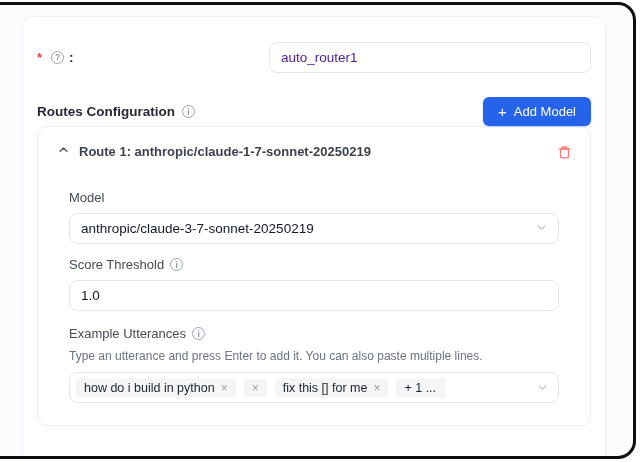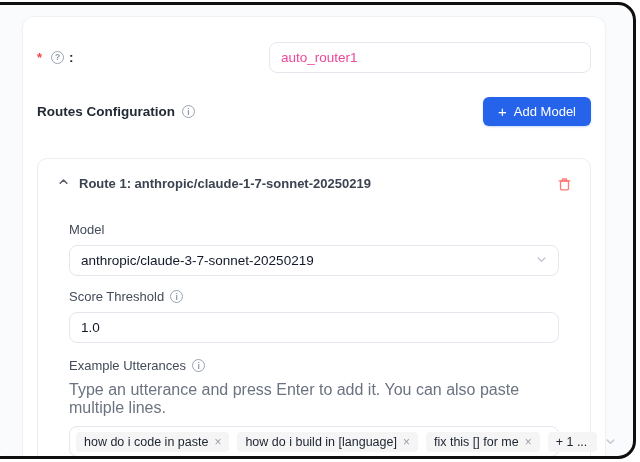--- a/index.html
+++ b/index.html
@@ -39,26 +39,26 @@
     width: 13px; height: 13px; border-radius: 50%;
     border: 1.1px solid #9aa3af; color: #8d97a4;
     font-size: 8.5px; font-weight: 700; font-style: normal;
     display: inline-flex; align-items: center; justify-content: center;
     margin-left: 3px;
   }
   .colon { font-weight: 600; color: #232a35; margin-left: 1px; }
   .text-input {
     flex: 1; height: 31px;
     border: 1px solid #e3e6ec; border-radius: 8px;
-    padding: 8px 11px; font-size: 13.5px; color: #ec4899;
+    padding: 8px 11px; font-size: 13.5px; color: #4c1d95;
     background: #fff; outline: none;
     font-family: "Liberation Sans", sans-serif;
   }
   
-  .section-row { display: flex; align-items: center; justify-content: space-between; margin-bottom: 32px; }
+  .section-row { display: flex; align-items: center; justify-content: space-between; margin-bottom: 0; }
   .section-label { display: flex; align-items: center; gap: 4px; font-size: 13.5px; font-weight: 600; color: #232a35; }
   .add-btn {
     display: inline-flex; align-items: center; gap: 7px;
     background: #2563eb; color: #ffffff;
     border: none; border-radius: 6px;
     height: 29px; padding: 0 15px;
     font-size: 13px; font-weight: 500;
     font-family: "Liberation Sans", sans-serif;
     cursor: pointer;
     box-shadow: 0 1px 2px rgba(37,99,235,.25);
@@ -81,21 +81,21 @@
     display: flex; align-items: center; gap: 3px;
     font-size: 13px; font-weight: 500; color: #434b59;
     margin: 13px 0 8px 0;
   }
   .select-box, .value-input {
     height: 31px; border: 1px solid #e3e6ec; border-radius: 8px;
     display: flex; align-items: center; padding: 0 11px;
     font-size: 13.5px; color: #111827; background: #fff; cursor: pointer;
   }
   .select-caret { margin-left: auto; }
-  .helper-text { font-size: 16px; color: #6b7280; margin: 2px 0 9px 0; }
+  .helper-text { font-size: 12px; color: #6b7280; margin: 2px 0 9px 0; }
   .tags-box {
     min-height: 31px; border: 1px solid #e3e6ec; border-radius: 8px;
     display: flex; align-items: center; gap: 8px;
     padding: 0 10px 0 6px; background: #fff; cursor: text;
   }
   .tag {
     display: inline-flex; align-items: center; gap: 6px;
     background: #f5f5f6; border-radius: 4px;
     padding: 3px 8px; font-size: 12.5px; color: #1c2430; white-space: nowrap;
   }
@@ -165,25 +165,24 @@
         <input class="text-input value-input" type="text" style="width: 100%;" value="1.0">
 
         <div class="field-label" style="margin-top:15px;">
           <span>Example Utterances</span>
           <i class="tip-icon">i</i>
         </div>
         <div class="helper-text">Type an utterance and press Enter to add it. You can also paste multiple lines.</div>
 
         <div class="tags-box">
           <span class="tag">
-            <span>how do i code in paste</span>
+            <span>how do i build in python</span>
             <span class="tag-close">×</span>
           </span>
           <span class="tag">
-            <span>how do i build in [language]</span>
             <span class="tag-close">×</span>
           </span>
           <span class="tag">
             <span>fix this [] for me</span>
             <span class="tag-close">×</span>
           </span>
           <span class="tag overflow">+ 1 ...</span>
           <span class="select-caret">
             <svg width="11" height="11" viewBox="0 0 10 10">
                 <path d="M2 3.6 L5 6.6 L8 3.6" stroke="#c3c8d1" stroke-width="1.3" fill="none" stroke-linecap="round" stroke-linejoin="round"></path>

